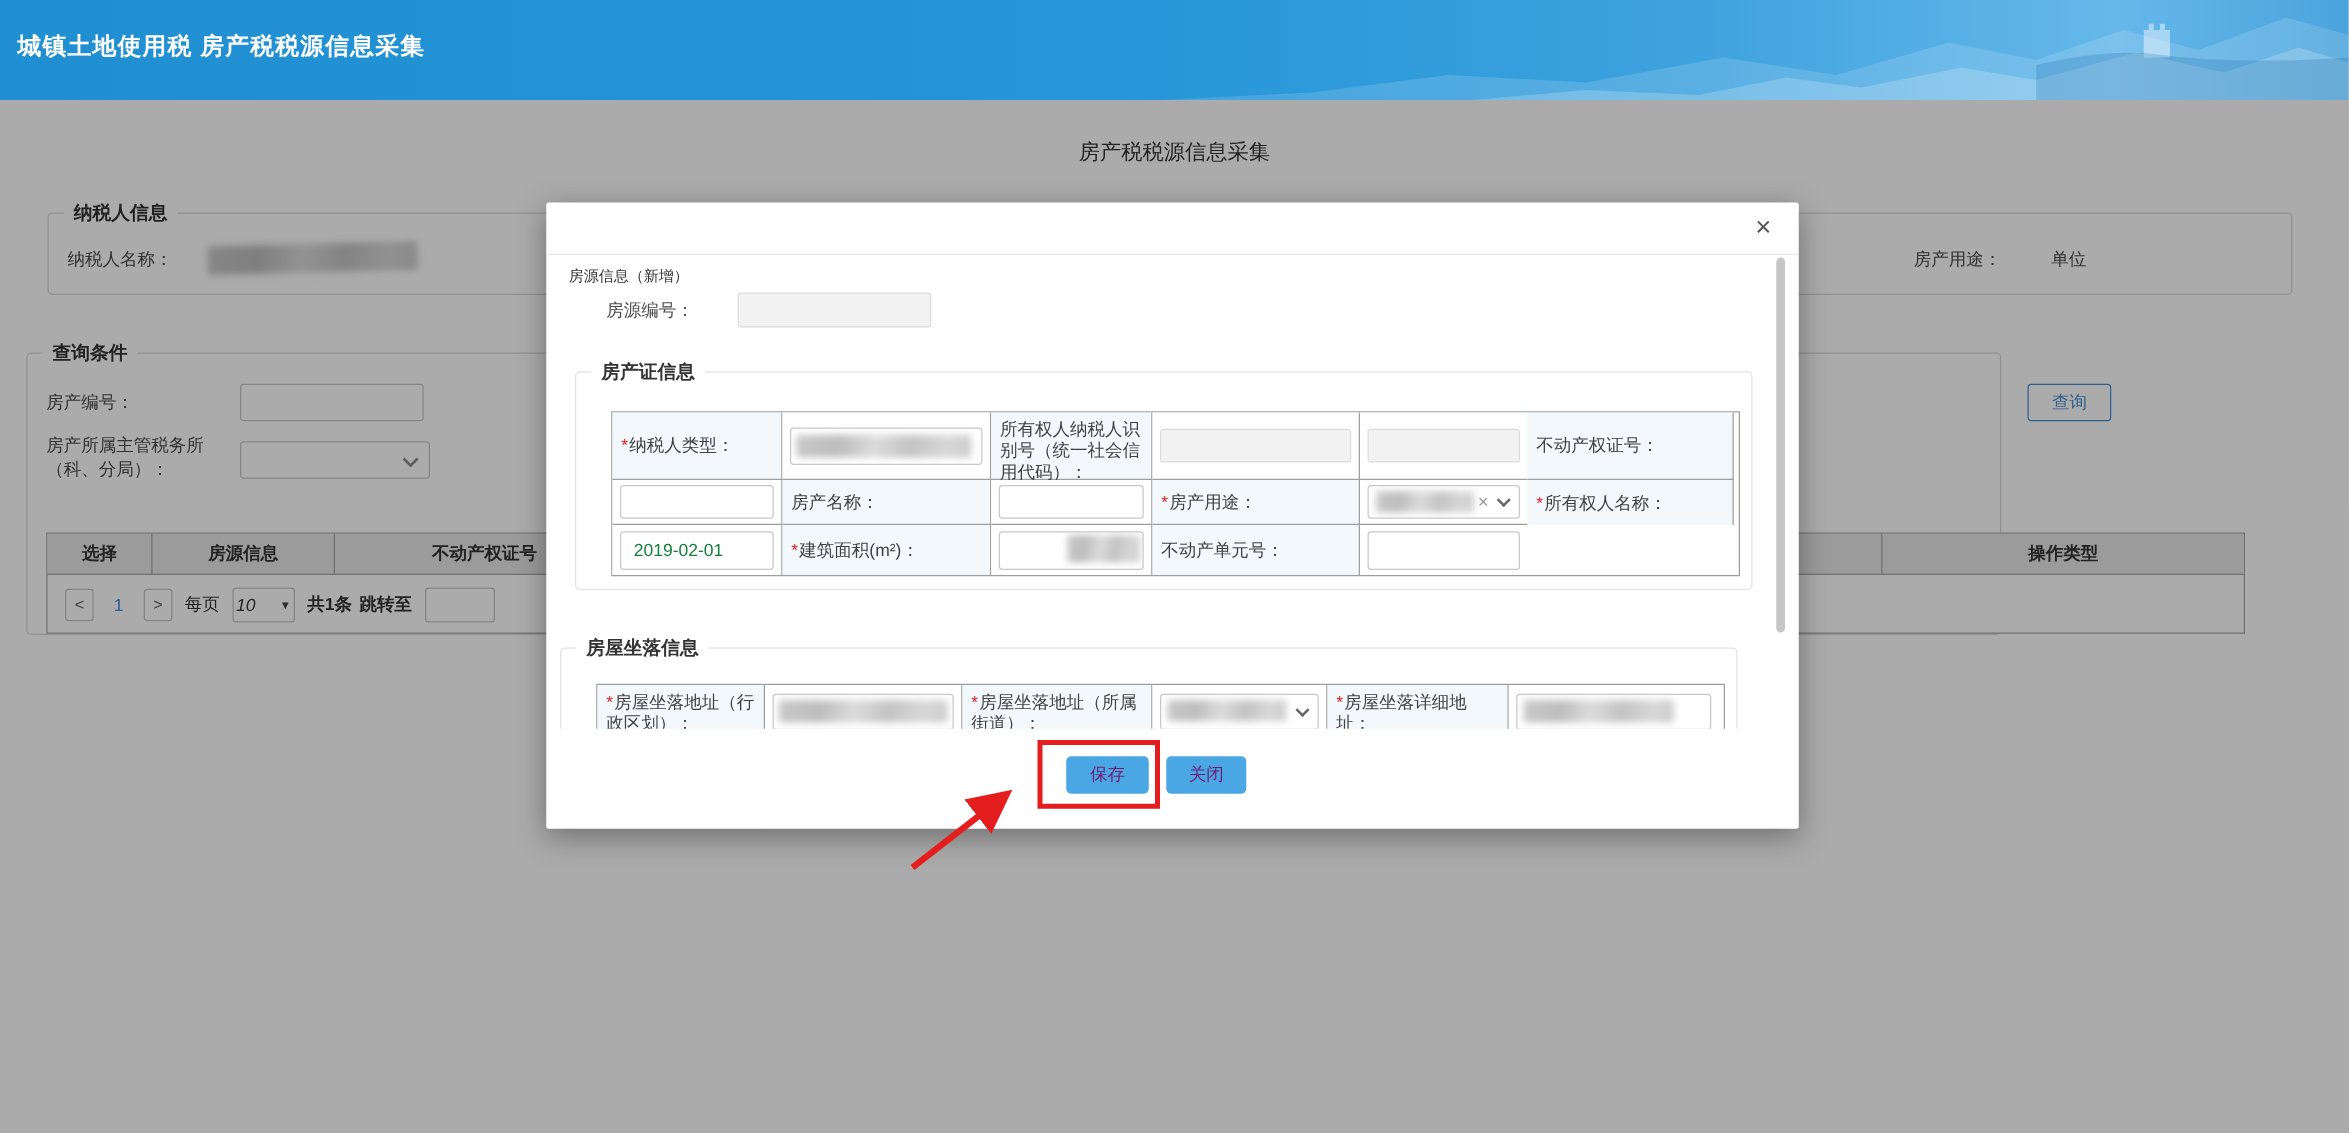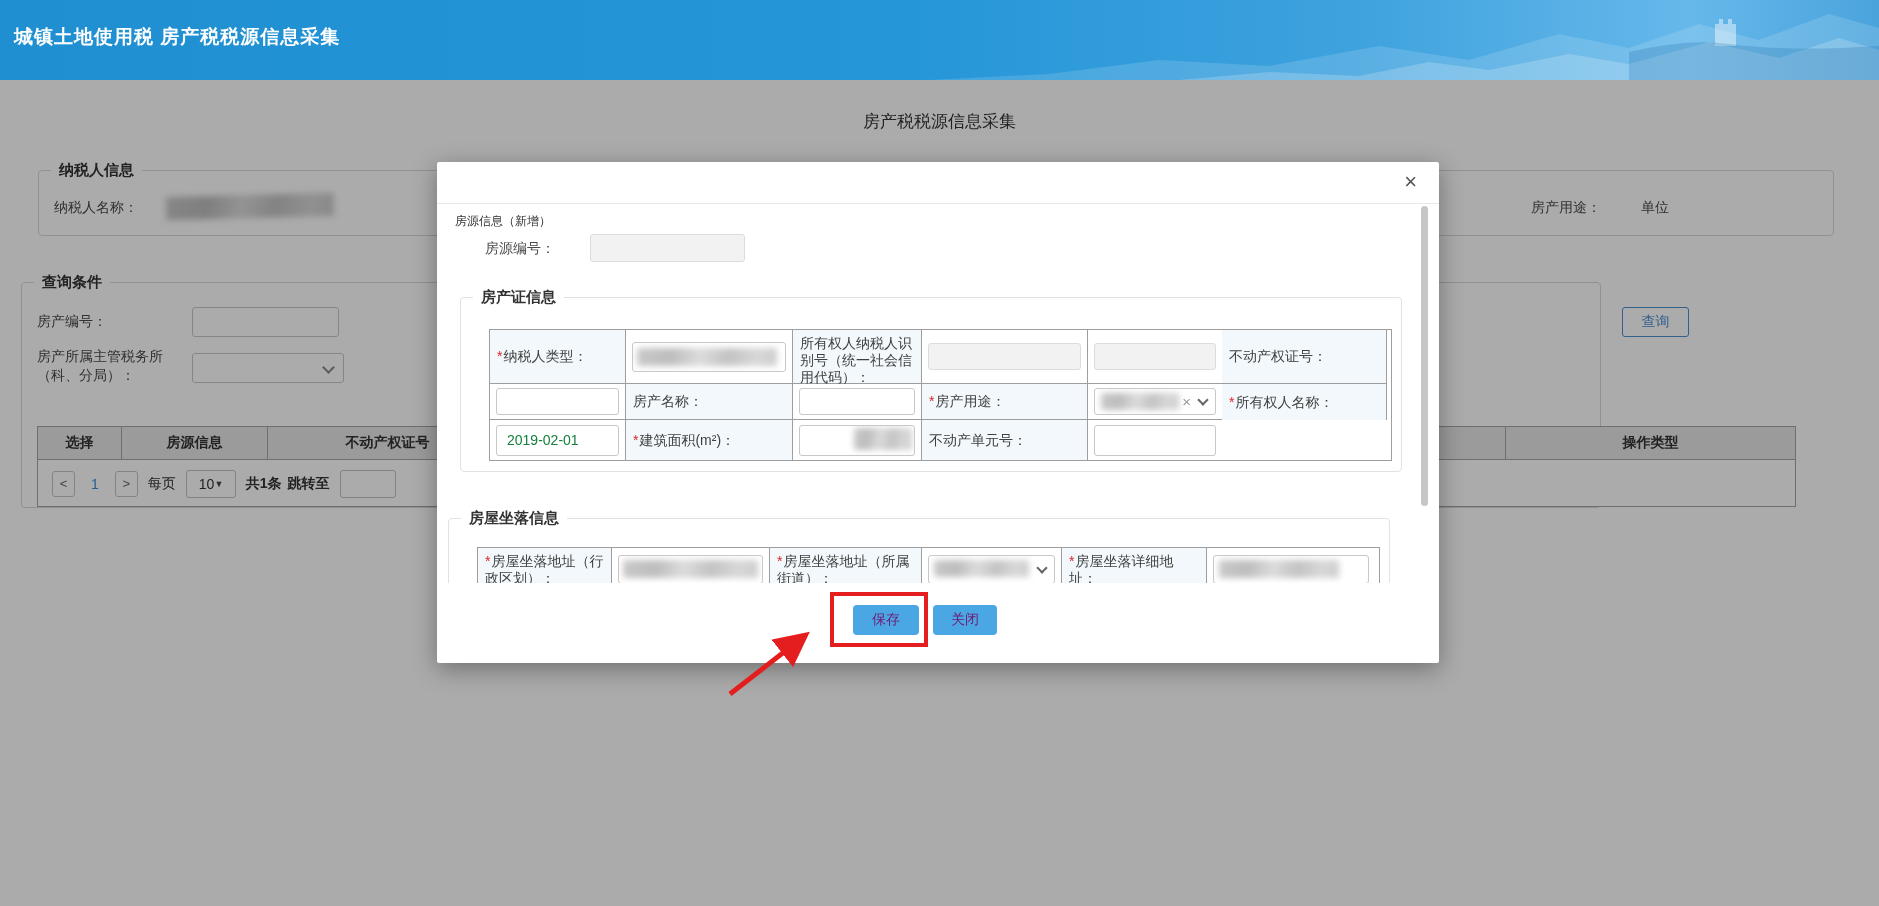--- a/index.html
+++ b/index.html
@@ -31,21 +31,21 @@
   .chev { display:inline-block; width:9px; height:9px; border-right:2px solid #888; border-bottom:2px solid #888; transform:rotate(45deg); }
 
   
   .qtable { position:absolute; left:15px; top:143px; width:1759px; height:81px; border:1px solid #a6a6a6; background:#fff; }
   .qhead { display:flex; height:33px; background:#e7e7e7; border-bottom:1px solid #a6a6a6; }
   .qth { display:flex; align-items:center; justify-content:center; font-size:14px; font-weight:bold; color:#333; border-right:1px solid #a6a6a6; }
   .qth:last-child { border-right:none; }
   .pag { display:flex; align-items:center; height:47px; padding-left:14px; gap:10px; font-size:14px; color:#333; }
   .pag-btn { width:23px; height:26px; border:1px solid #c4c4c4; border-radius:3px; background:#fff; display:flex; align-items:center; justify-content:center; color:#666; font-size:13px; }
   .pag-page { color:#3d8fd8; padding:0 6px; }
-  .pag-sel { width:50px; height:28px; border:1px solid #c4c4c4; border-radius:3px; background:#fff; display:flex; align-items:center; justify-content:space-between; padding:0 12px; }
+  .pag-sel { width:50px; height:28px; border:1px solid #c4c4c4; border-radius:3px; background:#fff; display:flex; align-items:center; justify-content:space-between; padding:0 2px;font-style:italic; }
   .pag-caret { font-size:9px; color:#444; }
   .pag-jump { width:56px; height:28px; border:1px solid #c4c4c4; border-radius:3px; background:#fff; }
 
   .btn-outline { position:absolute; width:67px; height:30px; border:1px solid #4a8fd3; border-radius:3px; background:#fff; color:#4a8fd3; font-size:14px; display:flex; align-items:center; justify-content:center; }
 
   
   .overlay { position:absolute; left:0; top:80px; width:1879px; height:826px; background:rgba(0,0,0,0.33); z-index:10; }
 
   
   .modal { position:absolute; left:437px; top:162px; width:1002px; height:501px; background:#fff; border-radius:2px; box-shadow:0 6px 24px rgba(0,0,0,0.35); z-index:20; }

